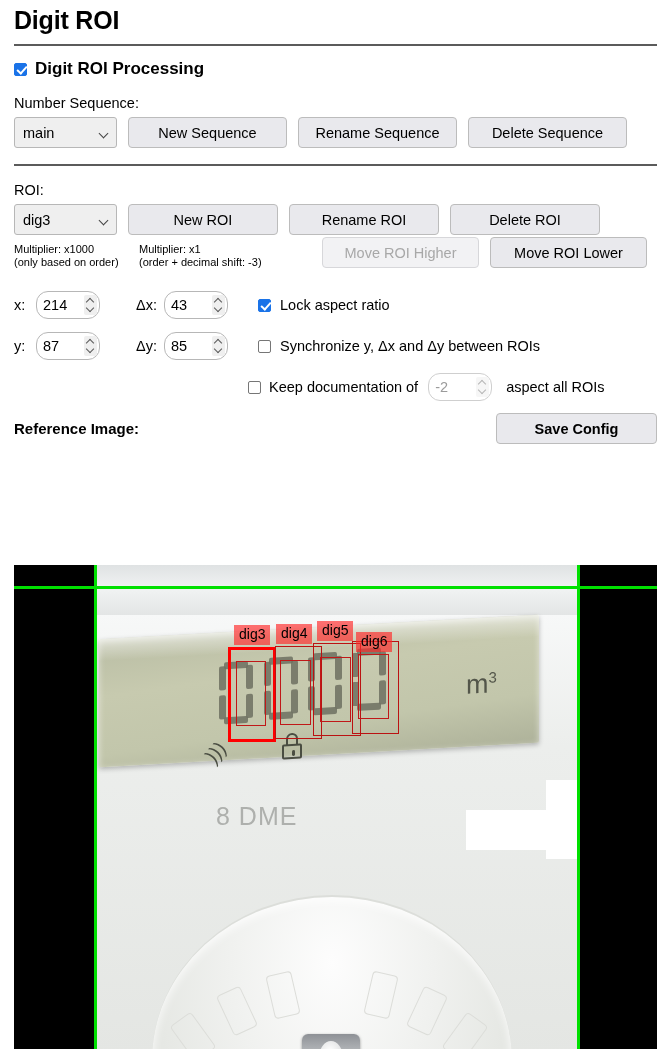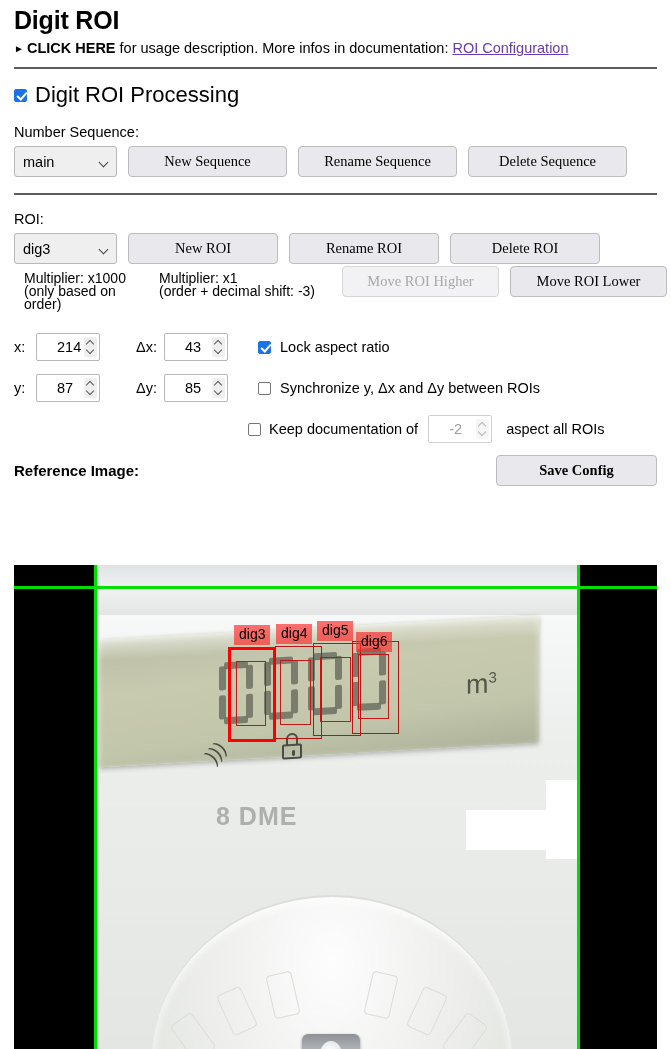--- a/index.html
+++ b/index.html
@@ -71,22 +71,22 @@
   .cb.checked::after {
     content: "";
     position: absolute;
     left: 3.5px; top: 0.5px;
     width: 4px; height: 8px;
     border: solid #fff;
     border-width: 0 2px 2px 0;
     transform: rotate(42deg);
   }
   .processing-label {
-    font-size: 22px;
-    font-weight: normal;
+    font-size: 17px;
+    font-weight: bold;
   }
 
   
   .sec-label {
     font-size: 14.5px;
     margin: 16px 0 6px 14px;
   }
 
   
   .ctrl-row {
@@ -114,21 +114,21 @@
     position: absolute;
     right: 10px; top: 13px;
     width: 6px; height: 6px;
     border-right: 1.6px solid #444;
     border-bottom: 1.6px solid #444;
     transform: rotate(45deg);
     pointer-events: none;
   }
 
   button.btn {
-    font-family: Liberation Serif, serif;
+    font-family: Liberation Sans, sans-serif;
     font-size: 14.5px;
     height: 31px;
     border: 1px solid #bcbcbc;
     border-radius: 4px;
     background: #e9e9ed;
     color: #000;
     cursor: pointer;
     padding: 0 10px;
     white-space: nowrap;
   }
@@ -142,24 +142,23 @@
   .seq-btn  { width: 159px; margin-left: 11px; }
   .roi-btn  { width: 150px; margin-left: 11px; }
 
   
   .mult-row {
     display: flex;
     align-items: flex-start;
     margin: 8px 0 0 14px;
   }
   .mult {
-    font-size: 14px;
+    font-size: 11px;
     line-height: 13px;
     color: #000;
-    margin-left: 10px;
   }
   .mult-1 { width: 125px; flex: none; }
   .mult-2 { width: 172px; flex: none; }
   .move-btn { width: 157px; height: 31px; margin-left: 11px; margin-top: -6px; }
 
   
   .coords {
     margin: 22px 0 0 14px;
   }
   .coord-row {
@@ -175,23 +174,23 @@
   .coord-lbl.dx { width: 28px; text-align: left; }
   .spin {
     position: relative;
     width: 64px; height: 28px;
     flex: none;
   }
   .spin input {
     width: 100%; height: 100%;
     font-family: "Liberation Sans", sans-serif;
     font-size: 14.5px;
-    padding: 0 18px 0 20px;
+    padding: 0 18px 0 6px;
     border: 1px solid #b7b7b7;
-    border-radius: 2px;
+    border-radius: 12px;
     background: #fff;
     color: #000;
     outline: none;
   }
   .spin.disabled input {
     color: #9b9b9b;
     background: #fff;
     border-color: #cfcfcf;
   }
   .spin-arrows {
@@ -339,21 +338,21 @@
   .lock-key {
     position: absolute; left: 8px; top: 4px;
     width: 3px; height: 6px;
     background: #4a4d42;
     border-radius: 2px;
   }
 
   
   .dme-text {
     position: absolute; left: 122px; top: 237px;
-    font-size: 25px; color: #aeb0ad; font-weight: bold;
+    font-size: 25px; color: #aeb0ad; font-weight: normal;
     letter-spacing: 1px;
   }
   .redaction {
     position: absolute; left: 452px; top: 215px;
     width: 89px; height: 79px;
     background: #fff;
   }
   .redaction2 {
     position: absolute; left: 372px; top: 245px;
     width: 90px; height: 40px;
@@ -416,23 +415,20 @@
     white-space: nowrap;
   }
 </style>
 </head>
 <body>
 
 <div class="page">
 
   <div class="page-title">Digit ROI</div>
 
-  <div class="usage-line">
-    <span class="tri">►</span><span class="usage-strong">CLICK HERE</span><span> for usage description. More infos in documentation: </span><span class="doc-link">ROI Configuration</span>
-  </div>
 
   <hr class="sep">
 
   <div class="check-row">
     <span class="cb checked"></span>
     <span class="processing-label">Digit ROI Processing</span>
   </div>
 
   <div class="sec-label">Number Sequence:</div>
   <div class="ctrl-row">

